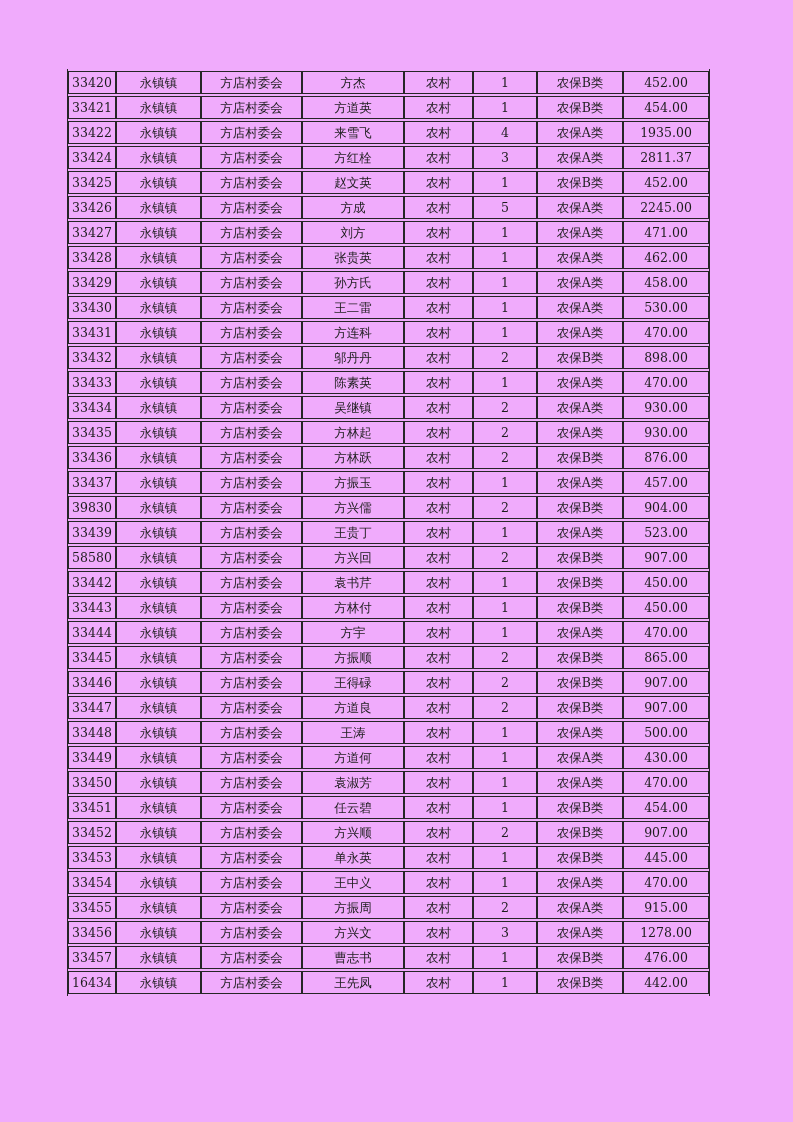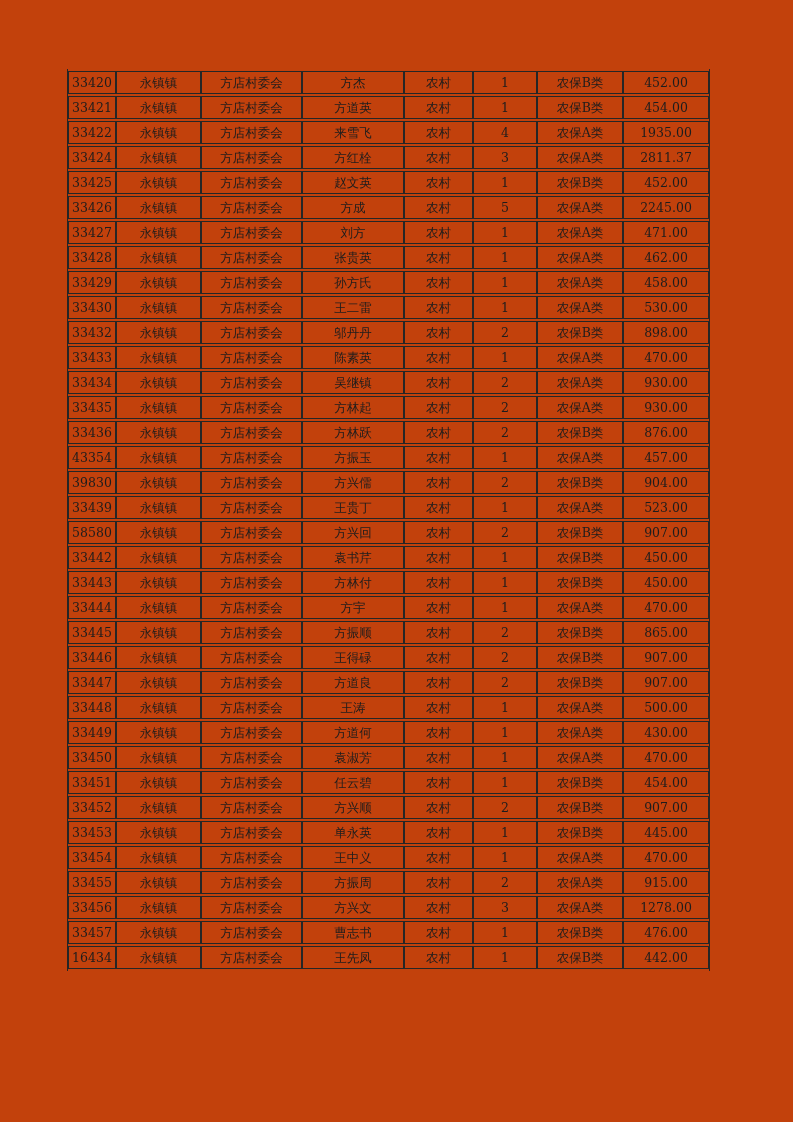--- a/index.html
+++ b/index.html
@@ -9,21 +9,21 @@
   }
   body {
     width: 793px;
     height: 1122px;
     font-family: "DejaVu Serif", "Liberation Serif", serif;
   }
   .page {
     position: relative;
     width: 793px;
     height: 1122px;
-    background: #c2410c;
+    background: #f0abfc;
     overflow: hidden;
   }
   table.grid {
     position: absolute;
     left: 67px;
     top: 69px;
     width: 641px;
     table-layout: fixed;
     border-collapse: separate;
     border-spacing: 0 2px;
@@ -154,20 +154,30 @@
           <td>33430</td>
           <td>永镇镇</td>
           <td>方店村委会</td>
           <td>王二雷</td>
           <td>农村</td>
           <td>1</td>
           <td>农保A类</td>
           <td>530.00</td>
         </tr>
         <tr>
+          <td>33431</td>
+          <td>永镇镇</td>
+          <td>方店村委会</td>
+          <td>方连科</td>
+          <td>农村</td>
+          <td>1</td>
+          <td>农保A类</td>
+          <td>470.00</td>
+        </tr>
+        <tr>
           <td>33432</td>
           <td>永镇镇</td>
           <td>方店村委会</td>
           <td>邬丹丹</td>
           <td>农村</td>
           <td>2</td>
           <td>农保B类</td>
           <td>898.00</td>
         </tr>
         <tr>
@@ -204,21 +214,21 @@
           <td>33436</td>
           <td>永镇镇</td>
           <td>方店村委会</td>
           <td>方林跃</td>
           <td>农村</td>
           <td>2</td>
           <td>农保B类</td>
           <td>876.00</td>
         </tr>
         <tr>
-          <td>43354</td>
+          <td>33437</td>
           <td>永镇镇</td>
           <td>方店村委会</td>
           <td>方振玉</td>
           <td>农村</td>
           <td>1</td>
           <td>农保A类</td>
           <td>457.00</td>
         </tr>
         <tr>
           <td>39830</td>

